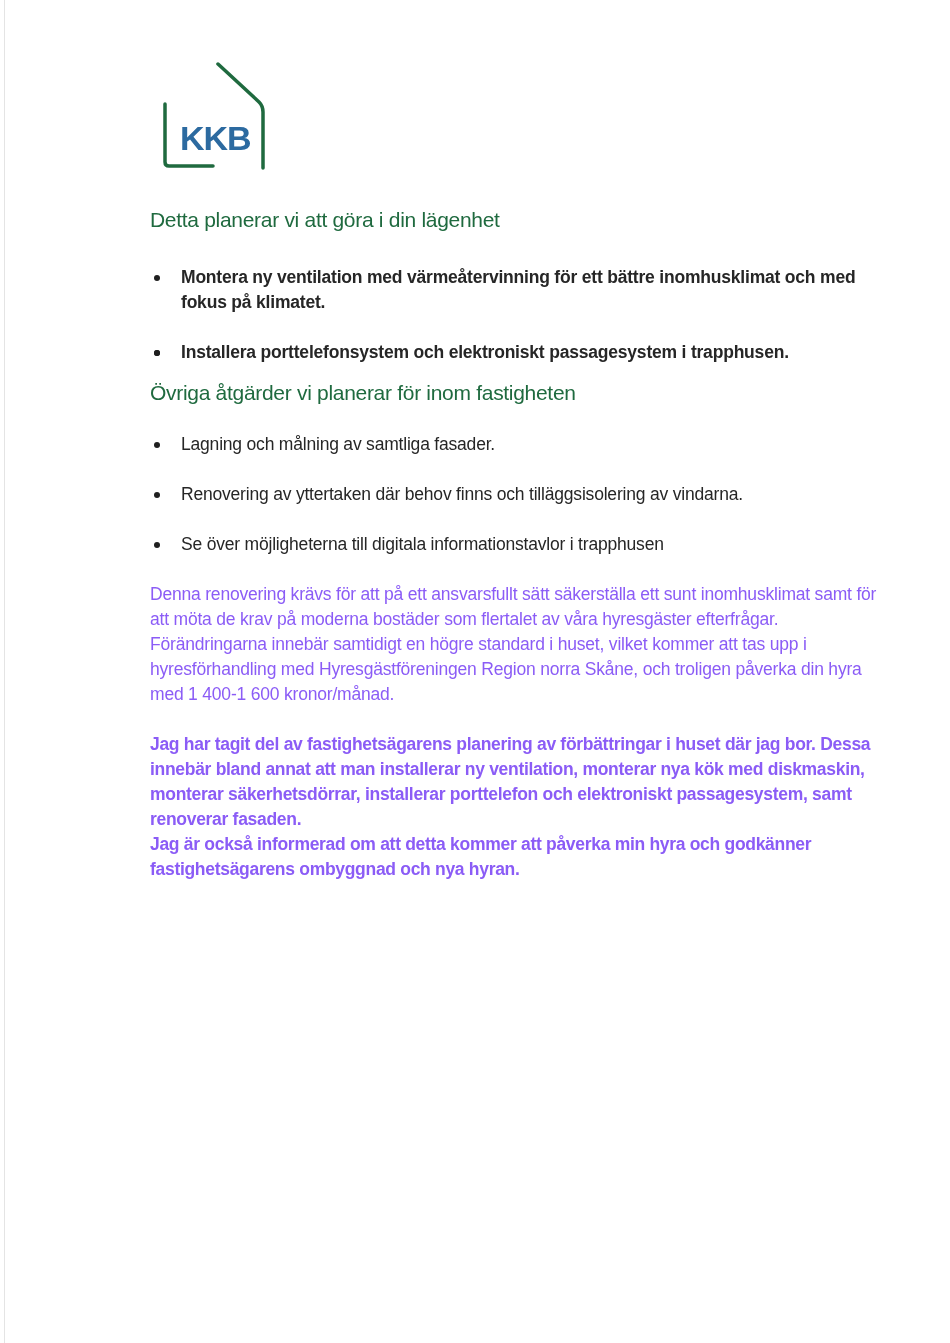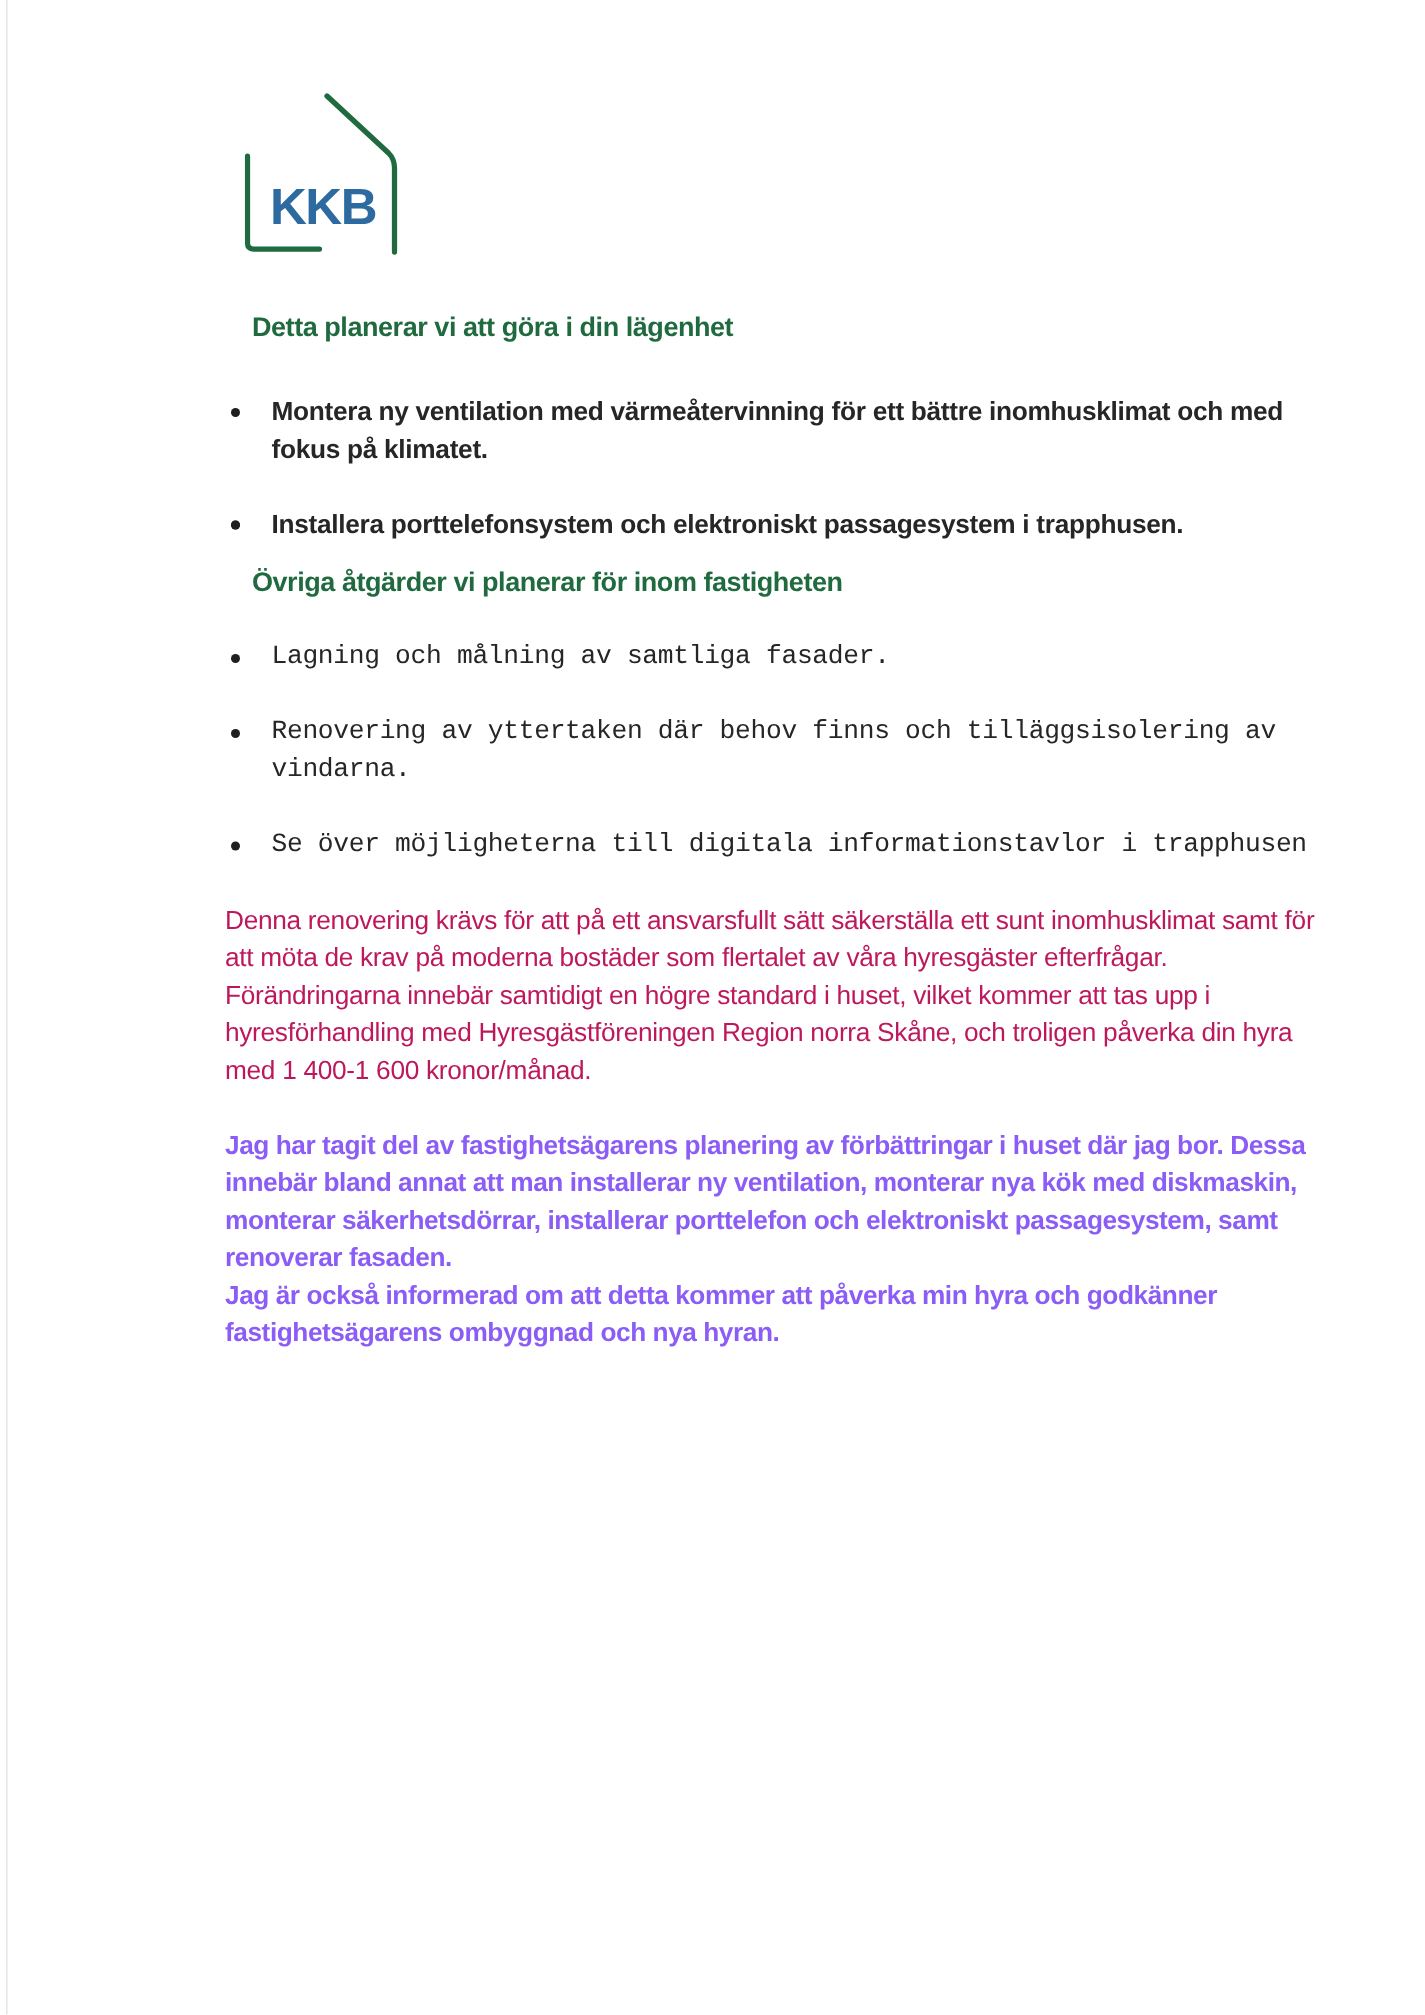--- a/index.html
+++ b/index.html
@@ -9,37 +9,37 @@
     }
     .page-edge { position: absolute; left: 4px; top: 0; width: 1px; height: 1343px; background: #e4e4e4; }
     .logo { position: absolute; left: 163px; top: 62px; width: 110px; height: 110px; }
     .logo svg { display: block; }
     .logo-text {
       position: absolute; left: 17px; top: 57px; font-size: 34px; font-weight: bold;
       color: #2c6aa0; letter-spacing: -1px; font-family: "Liberation Sans", sans-serif;
     }
     .content { position: absolute; left: 150px; top: 205px; width: 730px; }
     h2 {
-      margin: 18px; color: #1f6a3f; font-size: 18px; font-weight: bold; letter-spacing: -0.3px;
+      margin: 0; color: #1f6a3f; font-size: 21px; font-weight: normal; letter-spacing: -0.3px;
     }
     ul { list-style: none; margin: 0; padding: 0; }
     li {
       position: relative; padding-left: 31px; font-size: 17.5px; line-height: 25px; color: #262626;
       letter-spacing: -0.2px;
     }
     li .bullet {
       position: absolute; left: 4px; top: 10px; width: 6px; height: 6px; border-radius: 50%; background: #1f1f1f;
     }
     .sec1-title { margin-top: 3px; }
     .list1 { margin-top: 33px; }
     .list1 li { margin-bottom: 25px; font-weight: bold; }
     .sec2-title { margin-top: -9px; }
     .list2 { margin-top: 27px; }
-    .list2 li { margin-bottom: 25px; font-family: Liberation Mono, monospace; }
-    p { margin: 0; font-size: 17.5px; line-height: 25px; color: #be185d; letter-spacing: -0.2px; }
+    .list2 li { margin-bottom: 25px; }
+    p { margin: 0; font-size: 17.5px; line-height: 25px; color: #8b5cf6; letter-spacing: -0.2px; }
     .para1 { margin-top: 13px; }
     .bold-para { font-weight: bold; color: #8b5cf6; letter-spacing: -0.3px; }
     .para2 { margin-top: 25px; }
     .para3 { }
   </style>
 </head>
 <body>
 
 <div class="page-edge"></div>
 

